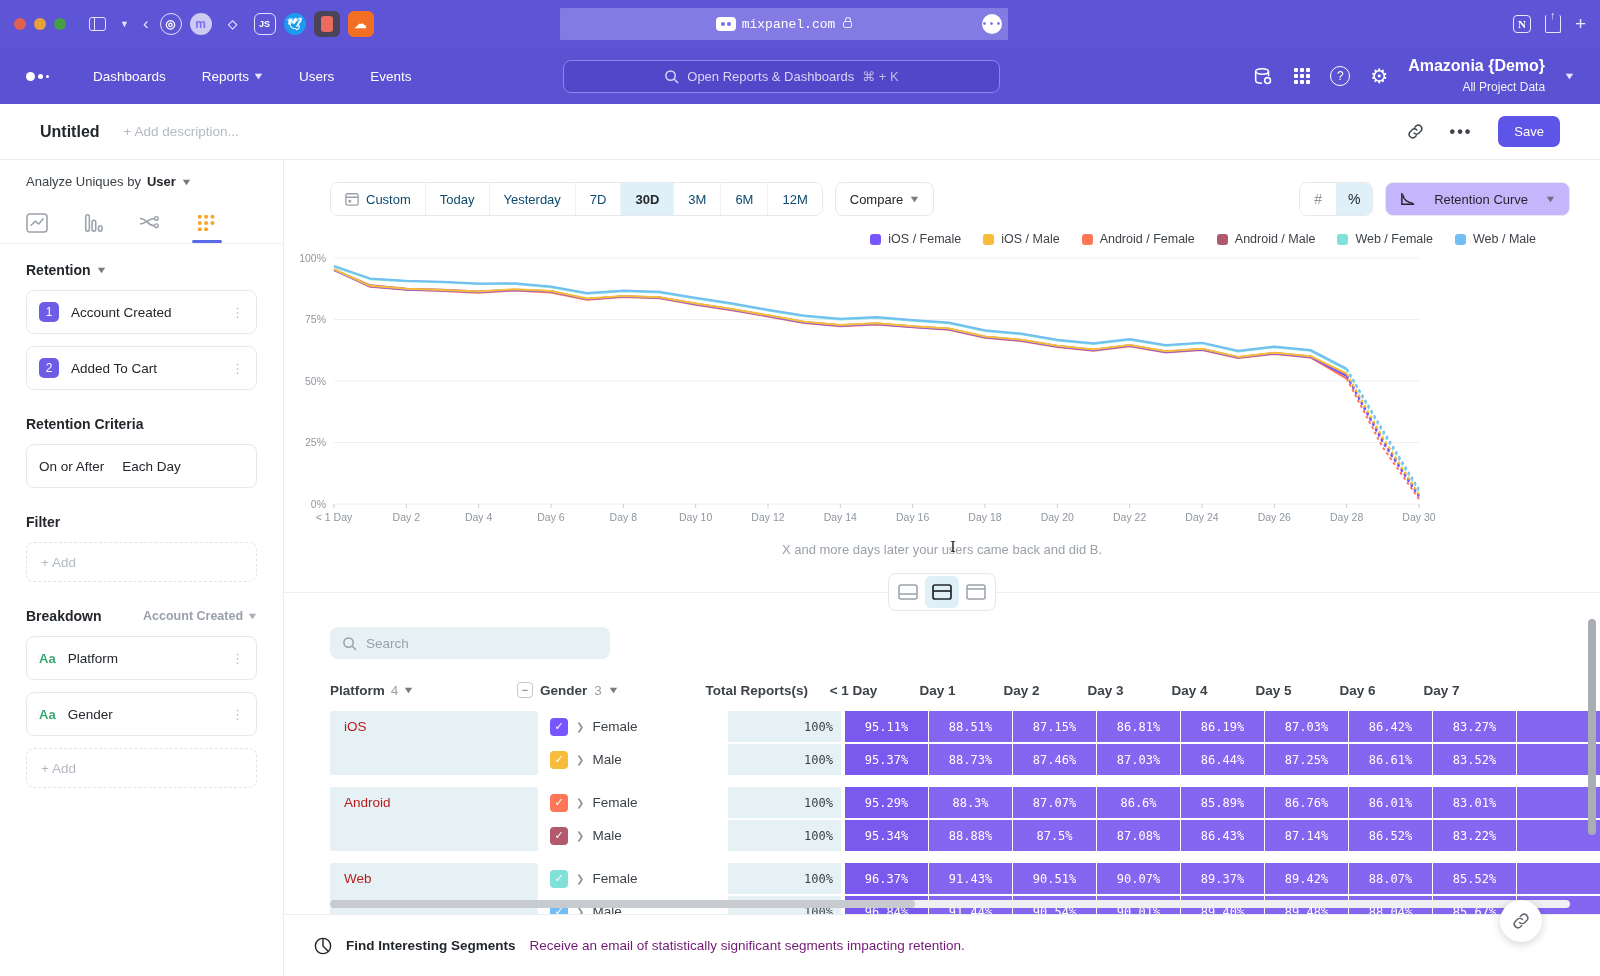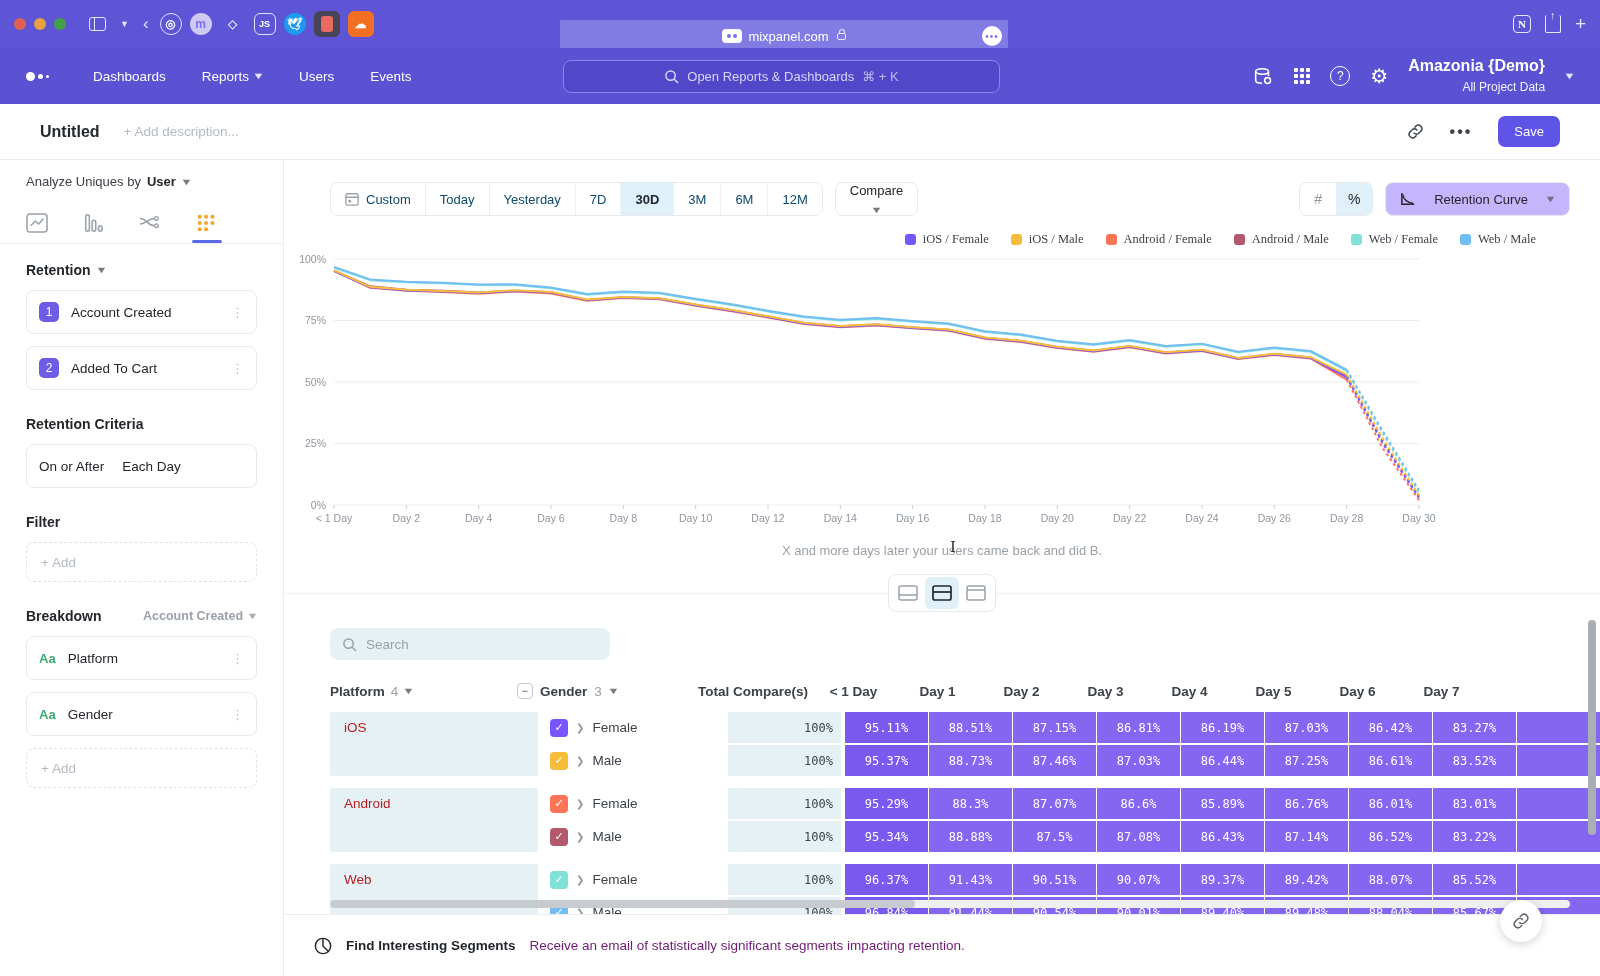--- a/index.html
+++ b/index.html
@@ -5,21 +5,21 @@
   * { margin:0; padding:0; box-sizing:border-box; }
   html,body { width:1600px; height:976px; overflow:hidden; }
   body { font-family:"Liberation Sans", sans-serif; background:#fff; color:#2b3034; position:relative; }
 
   
   .browser-bar { height:48px; background:#5e54d6; display:flex; align-items:center; padding:0 14px; position:relative; }
   .traffic { display:flex; gap:8px; margin-right:16px; }
   .traffic span { width:12px; height:12px; border-radius:50%; display:block; }
   .chrome-btn { color:#e7e4ff; font-size:15px; margin:0 7px; cursor:default; display:flex; align-items:center; }
   .pinned { width:26px; height:26px; border-radius:6px; display:flex; align-items:center; justify-content:center; font-size:12px; font-weight:bold; margin:0 4px; color:#fff; }
-  .url-pill { position:absolute; left:560px; top:20px; width:448px; height:32px; background:#837be4; border-radius:1px; display:flex; align-items:center; justify-content:center; color:#fff; font-size:13px; gap:6px; }
+  .url-pill { position:absolute; left:560px; top:8px; width:448px; height:32px; background:#837be4; border-radius:1px; display:flex; align-items:center; justify-content:center; color:#fff; font-size:13px; gap:6px;font-family:Liberation Mono, monospace; }
   .url-pill .dots-fav { width:20px; height:14px; background:#fff; border-radius:4px; display:flex; align-items:center; justify-content:center; gap:2px; }
   .url-pill .dots-fav i { width:4px; height:4px; border-radius:50%; background:#7a6ff0; }
   .lock { width:9px; height:7px; border:1.5px solid #e8e6ff; border-radius:2px; position:relative; margin-left:2px; }
   .lock:before { content:""; position:absolute; top:-5px; left:1px; width:4px; height:4px; border:1.5px solid #e8e6ff; border-bottom:none; border-radius:3px 3px 0 0; }
   .url-more { position:absolute; right:6px; top:6px; width:20px; height:20px; border-radius:50%; background:#fff; color:#7a6ff0; font-size:10px; display:flex; align-items:center; justify-content:center; letter-spacing:1px; }
   .chrome-right { margin-left:auto; display:flex; align-items:center; gap:14px; color:#fff; }
   .sq-icon { width:18px; height:18px; border:1.6px solid #e9e6ff; border-radius:4px; display:flex; align-items:center; justify-content:center; font-size:11px; color:#fff; }
 
   
   .app-nav { height:56px; background:#5b51d3; display:flex; align-items:center; padding:0 26px; position:relative; color:#fff; }
@@ -68,29 +68,29 @@
   .collapse-ic { margin-left:auto; color:#5f666d; font-size:14px; border-right:2px solid #5f666d; padding-right:1px; line-height:1; }
 
   .main { flex:1; display:flex; flex-direction:column; position:relative; }
 
   
   .toolbar { display:flex; align-items:center; margin:22px 30px 0 46px; }
   .seg-group { display:flex; border:1px solid #e6e9ec; border-radius:8px; overflow:hidden; height:34px; }
   .seg { padding:0 14px; display:flex; align-items:center; gap:7px; font-size:13px; color:#0c4a6e; border-right:1px solid #eef0f2; background:#fff; }
   .seg:last-child { border-right:none; }
   .seg.sel { background:#dff0f8; color:#23272b; font-weight:bold; }
-  .btn-compare { margin-left:12px; border:1px solid #e6e9ec; border-radius:8px; height:34px; display:flex; align-items:center; gap:7px; padding:0 14px; font-size:13px; color:#23272b; background:#fff;flex-direction:column; }
+  .btn-compare { margin-left:12px; border:1px solid #e6e9ec; border-radius:8px; height:34px; display:flex; align-items:center; gap:7px; padding:0 14px; font-size:13px; color:#23272b; background:#fff; }
   .tb-right { margin-left:auto; display:flex; align-items:center; gap:12px; }
   .unit-group { display:flex; border:1px solid #e6e9ec; border-radius:8px; overflow:hidden; height:34px; }
   .unit { width:36px; display:flex; align-items:center; justify-content:center; font-size:14px; color:#8f969e; background:#fff; }
   .unit.sel { background:#dff0f8; color:#23272b; }
   .btn-charttype { border:1px solid #e6e9ec; border-radius:8px; height:34px; display:flex; align-items:center; gap:18px; padding:0 14px; font-size:13px; color:#23272b; background:#c4b5fd; }
 
   
-  .legend { display:flex; justify-content:flex-end; gap:22px; margin:16px 64px 0 0;font-family:Liberation Serif, serif; }
+  .legend { display:flex; justify-content:flex-end; gap:22px; margin:16px 64px 0 0; }
   .leg-item { display:flex; align-items:center; gap:7px; font-size:12.5px; color:#3c4248; }
   .leg-sw { width:11px; height:11px; border-radius:3px; }
   .chart-wrap { margin:6px 0 0 10px; }
   .chart-caption { text-align:center; color:#9aa1a9; font-size:13px; margin-top:12px; }
 
   .toggle-strip { position:relative; margin-top:16px; height:40px; }
   .toggle-strip .rule { position:absolute; left:0; right:0; top:19px; border-top:1px solid #eef0f2; }
   .view-toggles { position:absolute; left:50%; transform:translateX(-50%); top:0; background:#fff; border:1px solid #e6e9ec; border-radius:8px; display:flex; height:38px; padding:0 2px; align-items:center; }
   .vt { width:34px; height:32px; display:flex; align-items:center; justify-content:center; border-radius:6px; }
   .vt.sel { background:#dff0f8; }
@@ -525,21 +525,21 @@
             <span>Platform</span>
             <span class="cnt">4</span>
             <span class="chev" style="color:#5f666d">▼</span>
           </div>
         <div class="hg">
             <span class="mini-cb">−</span>
             <span>Gender</span>
             <span class="cnt">3</span>
             <span class="chev" style="color:#5f666d">▼</span>
           </div>
-        <div class="ht">Total Compare(s)</div>
+        <div class="ht">Total Reports(s)</div>
         <div id="day-headers" style="display:flex">
             <div class="hd">&lt; 1 Day</div>
             <div class="hd">Day 1</div>
             <div class="hd">Day 2</div>
             <div class="hd">Day 3</div>
             <div class="hd">Day 4</div>
             <div class="hd">Day 5</div>
             <div class="hd">Day 6</div>
             <div class="hd">Day 7</div>
           </div>

